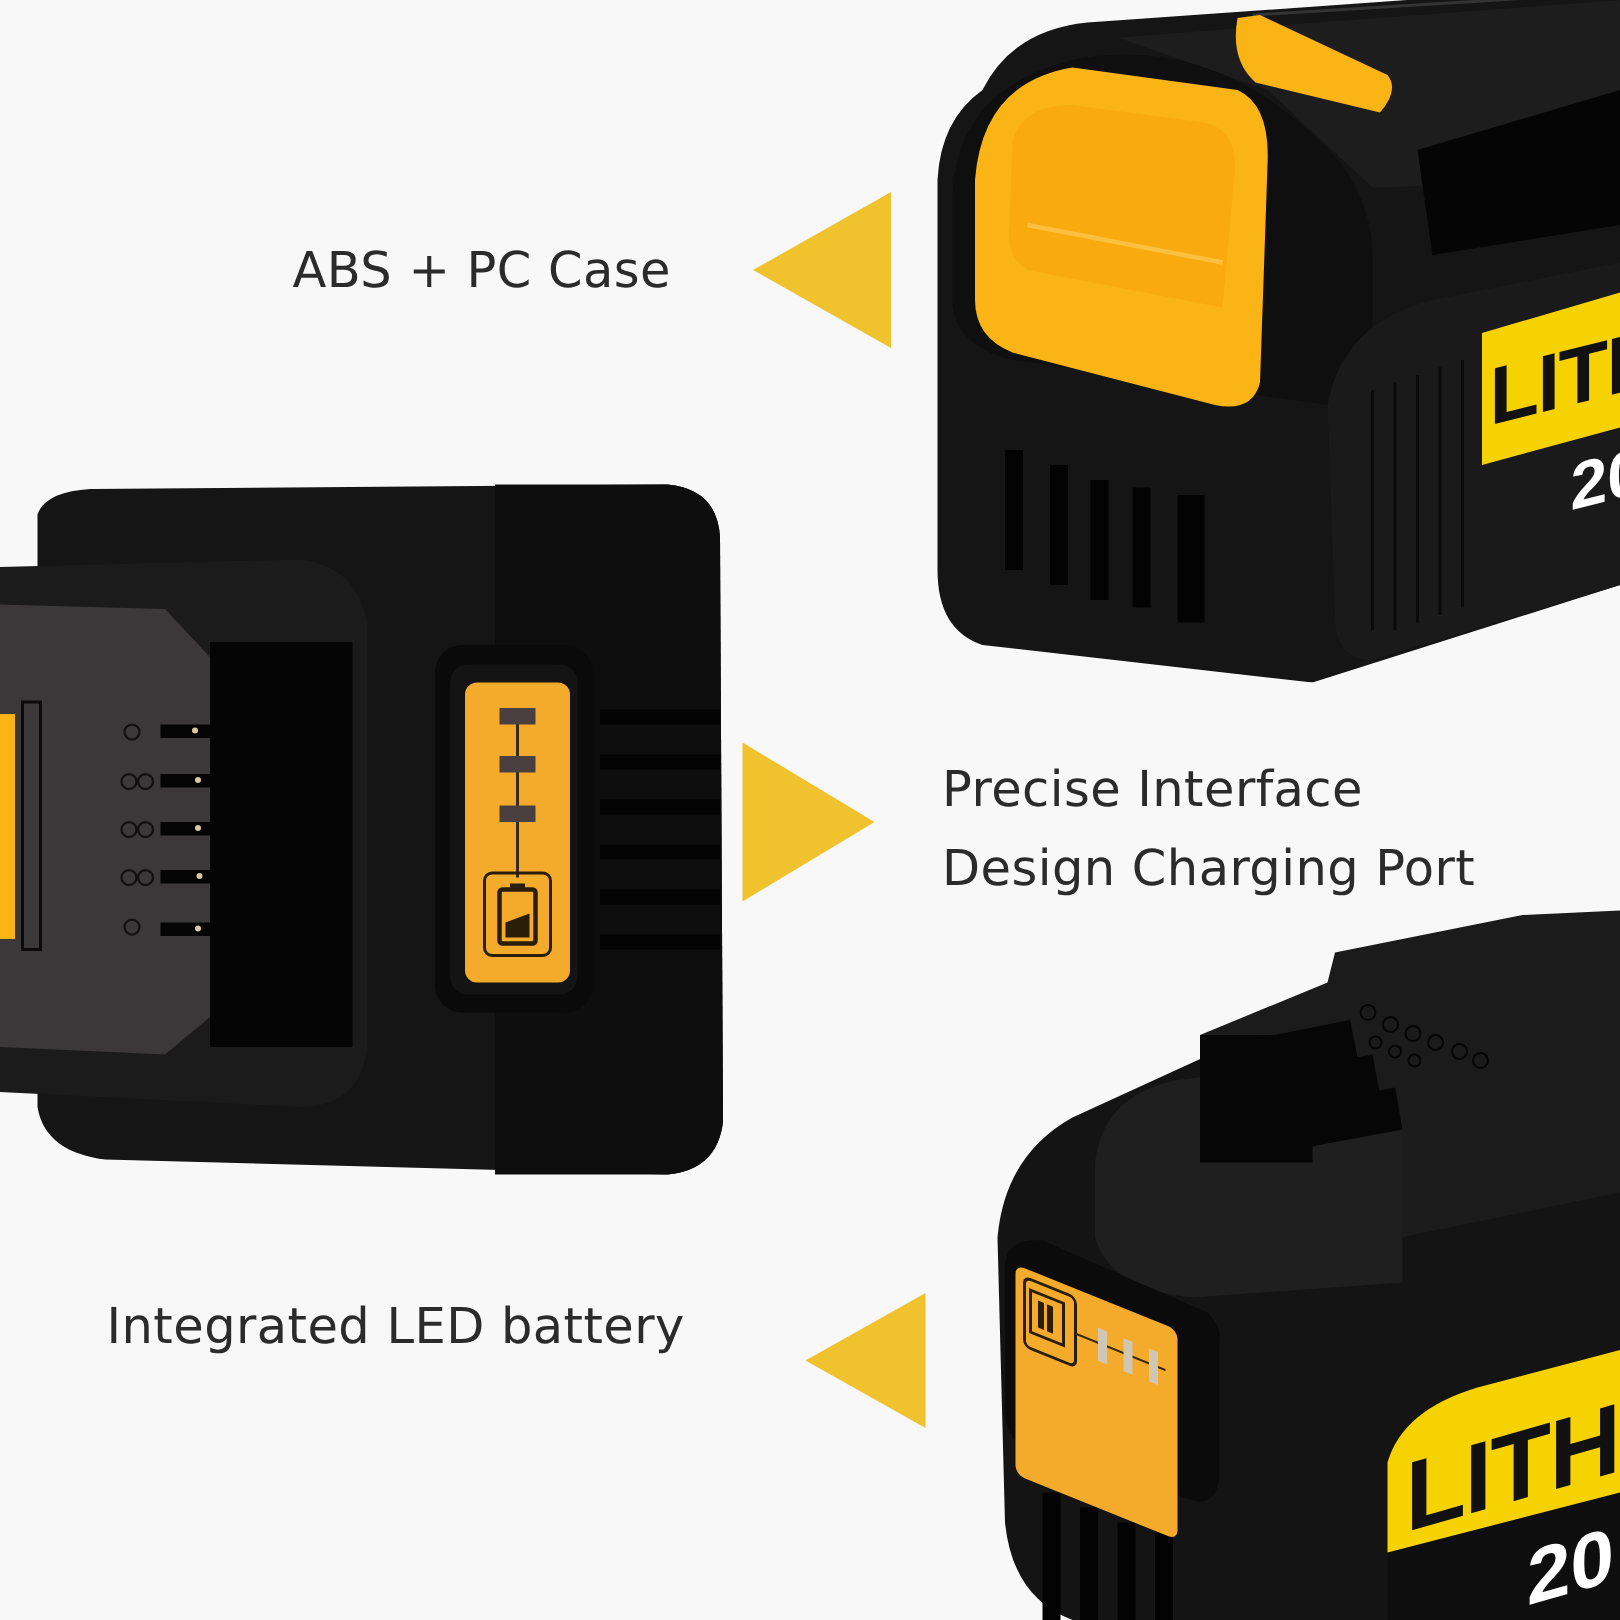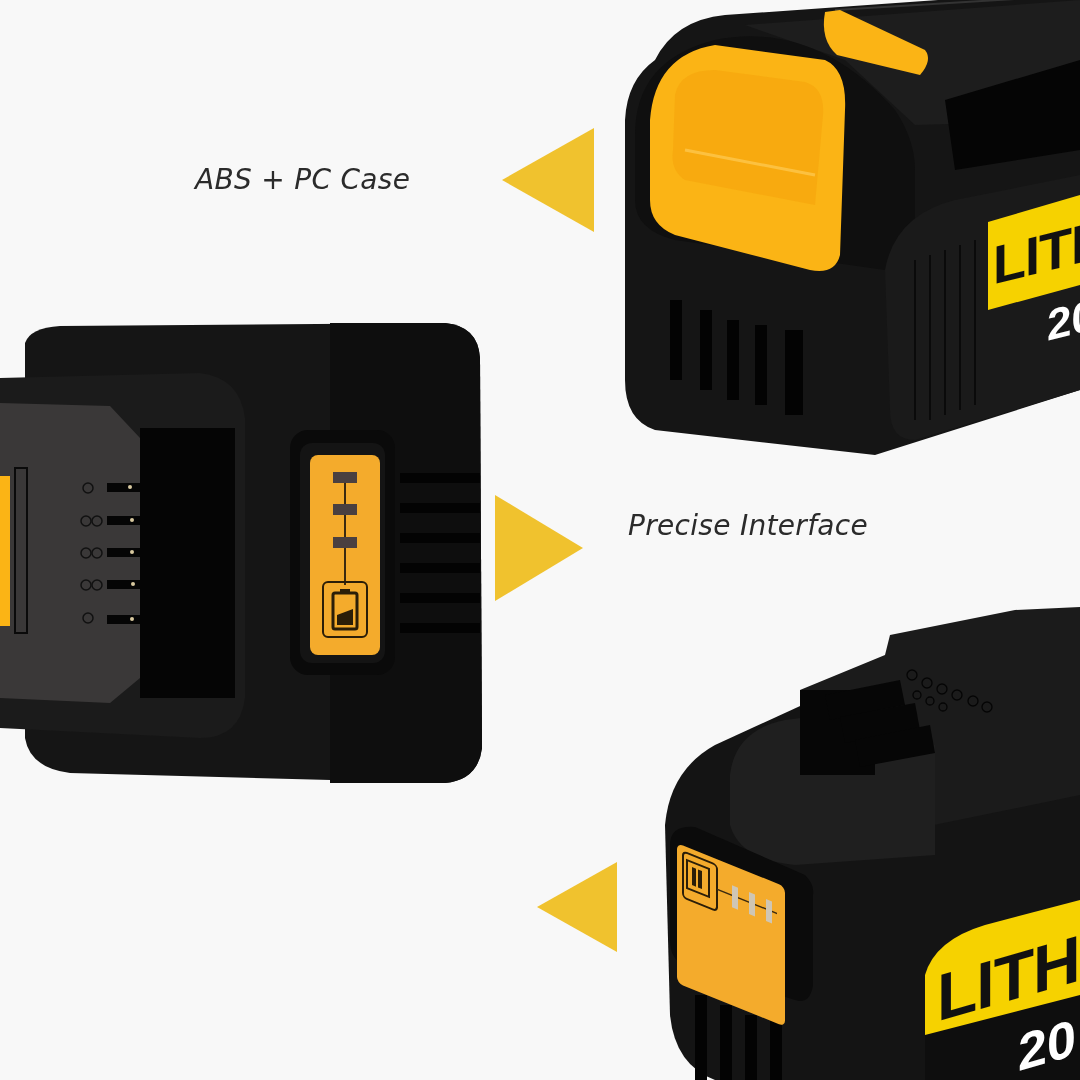--- a/index.html
+++ b/index.html
@@ -1,18 +1,18 @@
 <!DOCTYPE html>
 <html><head>
 <meta charset="utf-8">
 <style>
   html, body { margin:0; padding:0; }
   body { width:1080px; height:1080px; background:#f8f8f8; position:relative; overflow:hidden; font-family:"DejaVu Sans","Liberation Sans",sans-serif; }
   .abs { position:absolute; }
-  .caption { position:absolute; color:#2b2b2b; font-size:28px; line-height:53px; letter-spacing:0.3px; white-space:nowrap;font-style:italic; }
+  .caption { position:absolute; color:#2b2b2b; font-size:33px; line-height:53px; letter-spacing:0.3px; white-space:nowrap; }
   .tri { position:absolute; width:0; height:0; }
 </style>
 </head>
 <body>
 
 <div class="abs" style="left:615px;top:0;width:465px;height:455px;">
   <svg width="465" height="455" viewBox="0 0 465 455">
 
     <path d="M40 60 Q60 20 110 15 L465 -10 L465 390 L260 455 L40 430 Q10 420 10 380 L10 120 Q12 80 40 60 Z" fill="#151515"></path>
 
@@ -177,22 +177,24 @@
   <div class="abs" style="left:282px;top:345px;font-family:'Liberation Sans',sans-serif;font-weight:bold;font-size:66px;color:#111;transform:skewY(-16deg);letter-spacing:-1px;">LITH</div>
   <div class="abs" style="left:363px;top:420px;font-family:'Liberation Sans',sans-serif;font-weight:bold;font-size:52px;color:#fff;transform:skewY(-16deg);">20</div>
 </div>
 
 <div class="caption" style="left:195px;top:153px;">
   <div>ABS + PC Case</div>
 </div>
 
 <div class="caption" style="left:628px;top:499px;">
   <div>Precise Interface</div>
+  <div>Design Charging Port</div>
 </div>
 
 <div class="caption" style="left:71px;top:857px;">
+  <div>Integrated LED battery</div>
 </div>
 
 <div class="tri" style="left:502px;top:128px;border-top:52px solid transparent;border-bottom:52px solid transparent;border-right:92px solid #f0c22e;"></div>
 
 <div class="tri" style="left:495px;top:495px;border-top:53px solid transparent;border-bottom:53px solid transparent;border-left:88px solid #f0c22e;"></div>
 
 <div class="tri" style="left:537px;top:862px;border-top:45px solid transparent;border-bottom:45px solid transparent;border-right:80px solid #f0c22e;"></div>
 
 </body></html>

